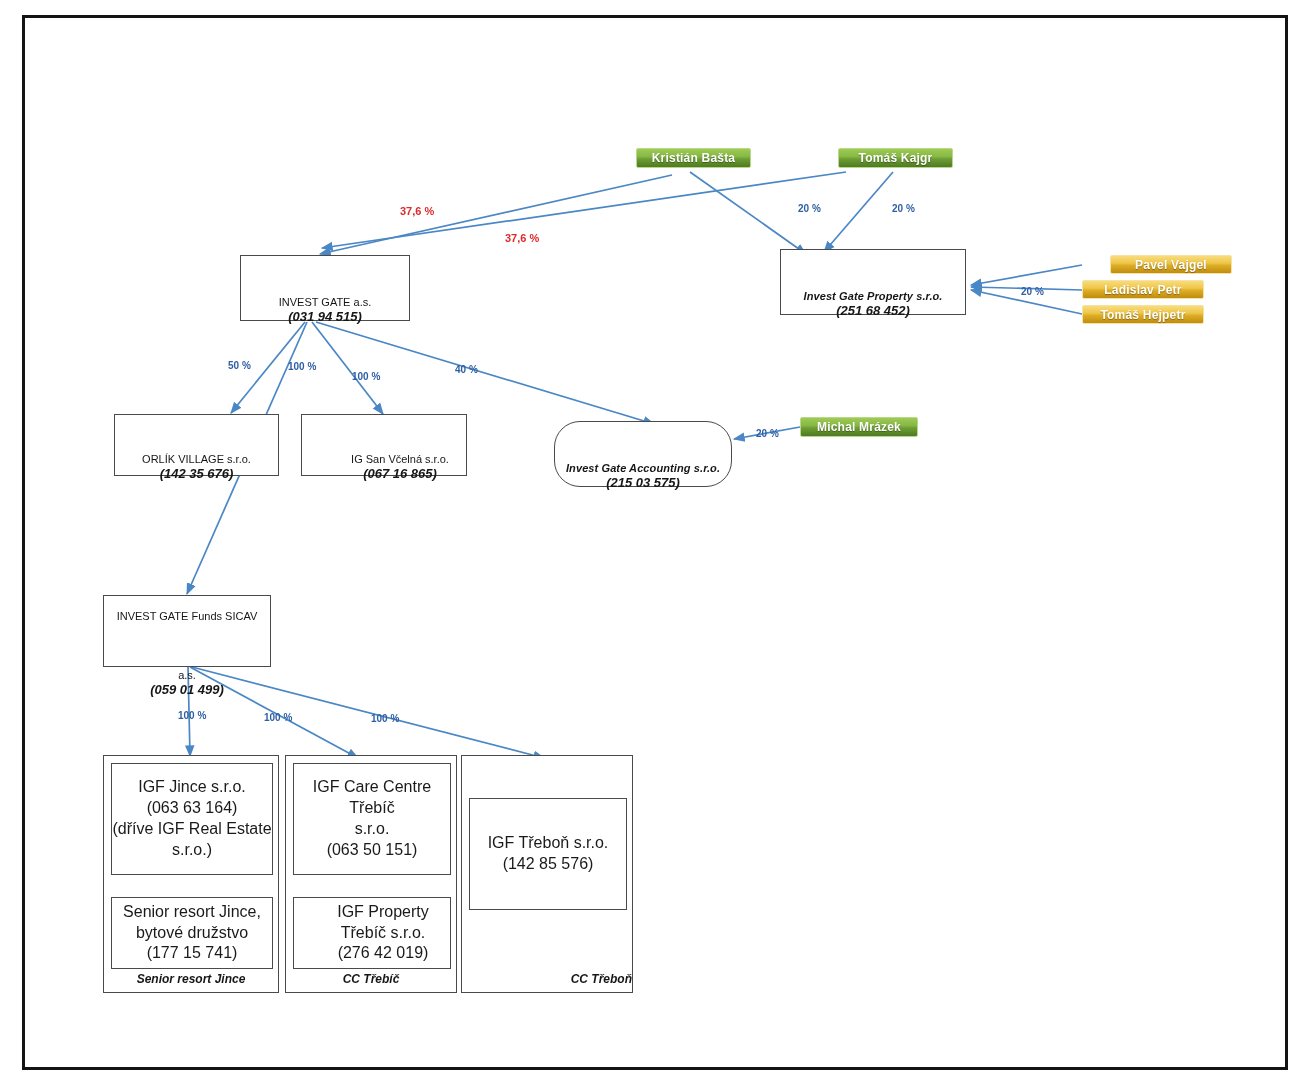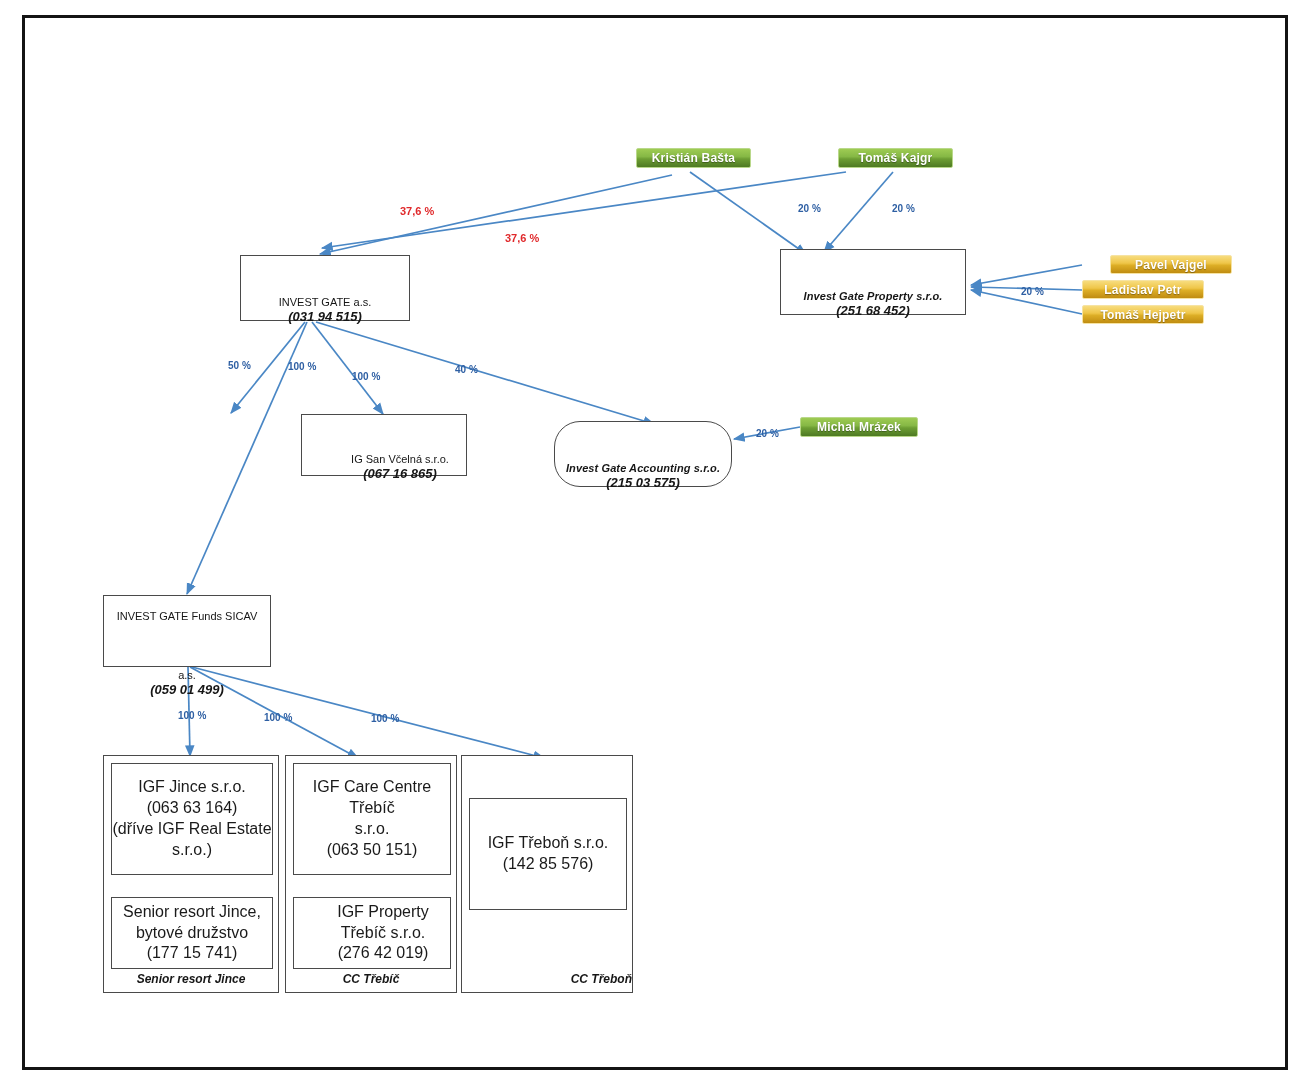--- a/index.html
+++ b/index.html
@@ -185,20 +185,24 @@
   <div class="ent" style="left:240px; top:255px; width:170px; height:66px;">
     <div class="nm">INVEST GATE a.s.</div>
     <div class="ic">(031 94 515)</div>
   </div>
 
   <div class="ent" style="left:780px; top:249px; width:186px; height:66px;">
     <div class="nm ital">Invest Gate Property s.r.o.</div>
     <div class="ic">(251 68 452)</div>
   </div>
 
+  <div class="ent" style="left:114px; top:414px; width:165px; height:62px;">
+    <div class="nm">ORLÍK VILLAGE s.r.o.</div>
+    <div class="ic">(142 35 676)</div>
+  </div>
 
   <div class="ent" style="left:301px; top:414px; width:166px; height:62px;padding-left:32px;">
     <div class="nm">IG San Včelná s.r.o.</div>
     <div class="ic">(067 16 865)</div>
   </div>
 
   <div class="ent" style="left:554px; top:421px; width:178px; height:66px;border-radius:26px;">
     <div class="nm ital">Invest Gate Accounting s.r.o.</div>
     <div class="ic">(215 03 575)</div>
   </div>

